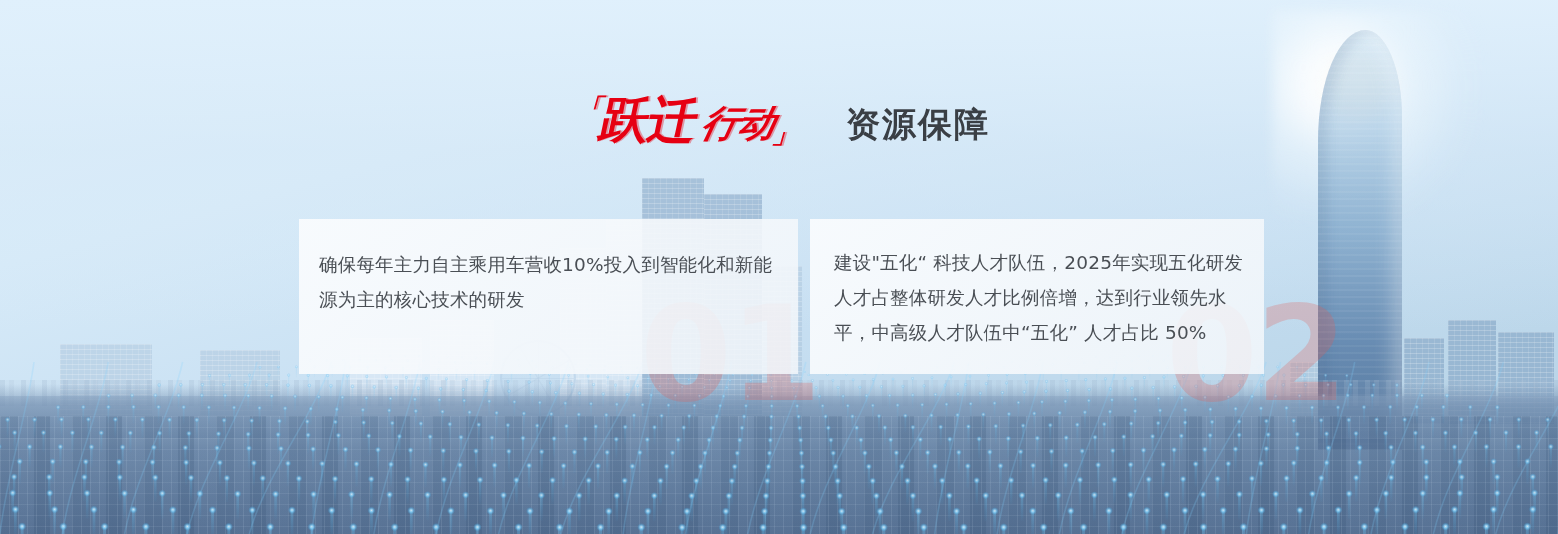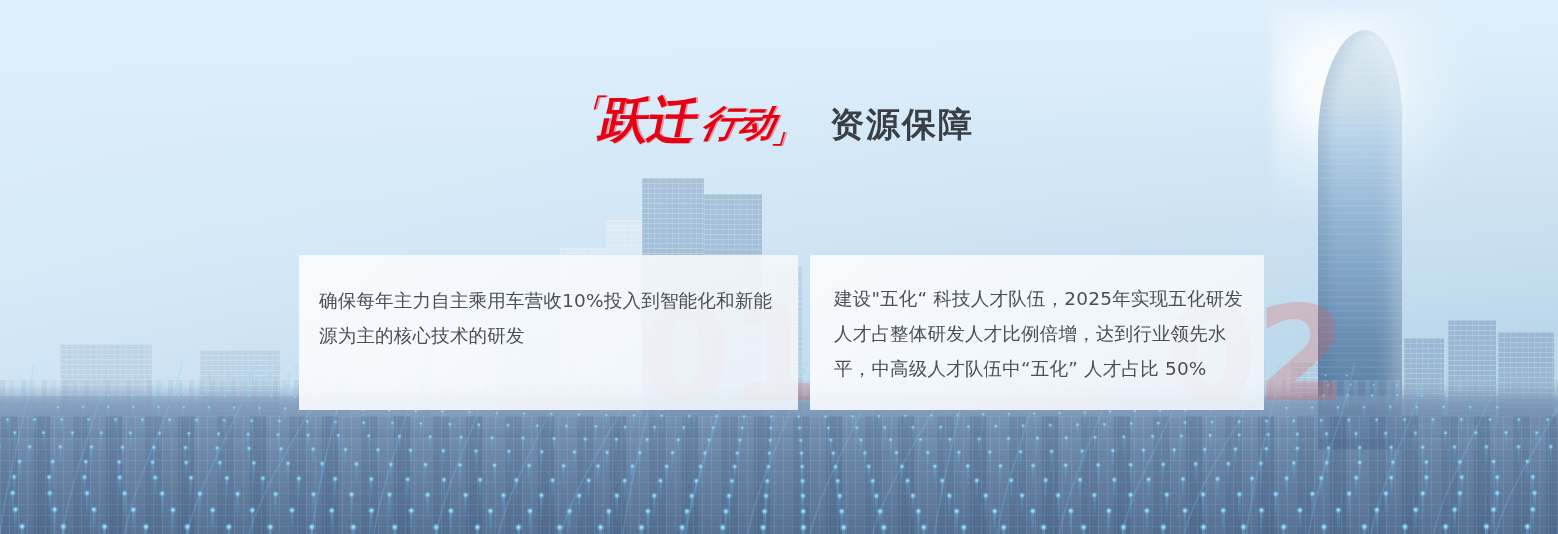--- a/index.html
+++ b/index.html
@@ -150,41 +150,41 @@
   .logo-quote-close {
     font-size: 26px; color: #e60012; font-weight: 900;
     transform: skewX(-4deg) translateY(6px);
     margin-left: 2px;
   }
   .title-sub {
     font-size: 34px; font-weight: 700; color: #3a3f45;
     letter-spacing: 2px; line-height: 1;
     transform: translateY(-4px);
     font-family: "DejaVu Sans", "Liberation Sans", sans-serif;
+    margin-left: 16px;
   }
 
   
   .wm {
     position: absolute;
     font-family: "DejaVu Sans", "Liberation Sans", sans-serif;
     font-weight: 800;
     font-size: 132px;
     line-height: 1;
     color: rgba(227,93,86,0.26);
     letter-spacing: -2px;
     user-select: none;
   }
   .wm.n1 { left: 640px; top: 288px; }
   .wm.n2 { left: 1166px; top: 288px; }
 
   
   .card {
     position: absolute; top: 219px; height: 155px;
     background: linear-gradient(135deg, rgba(250,252,254,0.93) 0%, rgba(246,249,252,0.90) 55%, rgba(243,247,251,0.86) 100%);
-    margin-top: 36px;
   }
   .card.c1 { left: 299px; width: 499px; }
   .card.c2 { left: 810px; width: 454px; }
   .card-text {
     position: absolute; left: 20px; right: 14px; top: 28px;
     color: #4a4f55;
     font-size: 18.5px;
     line-height: 35px;
     letter-spacing: 0.2px;
     font-family: "DejaVu Sans", "Liberation Sans", sans-serif;

